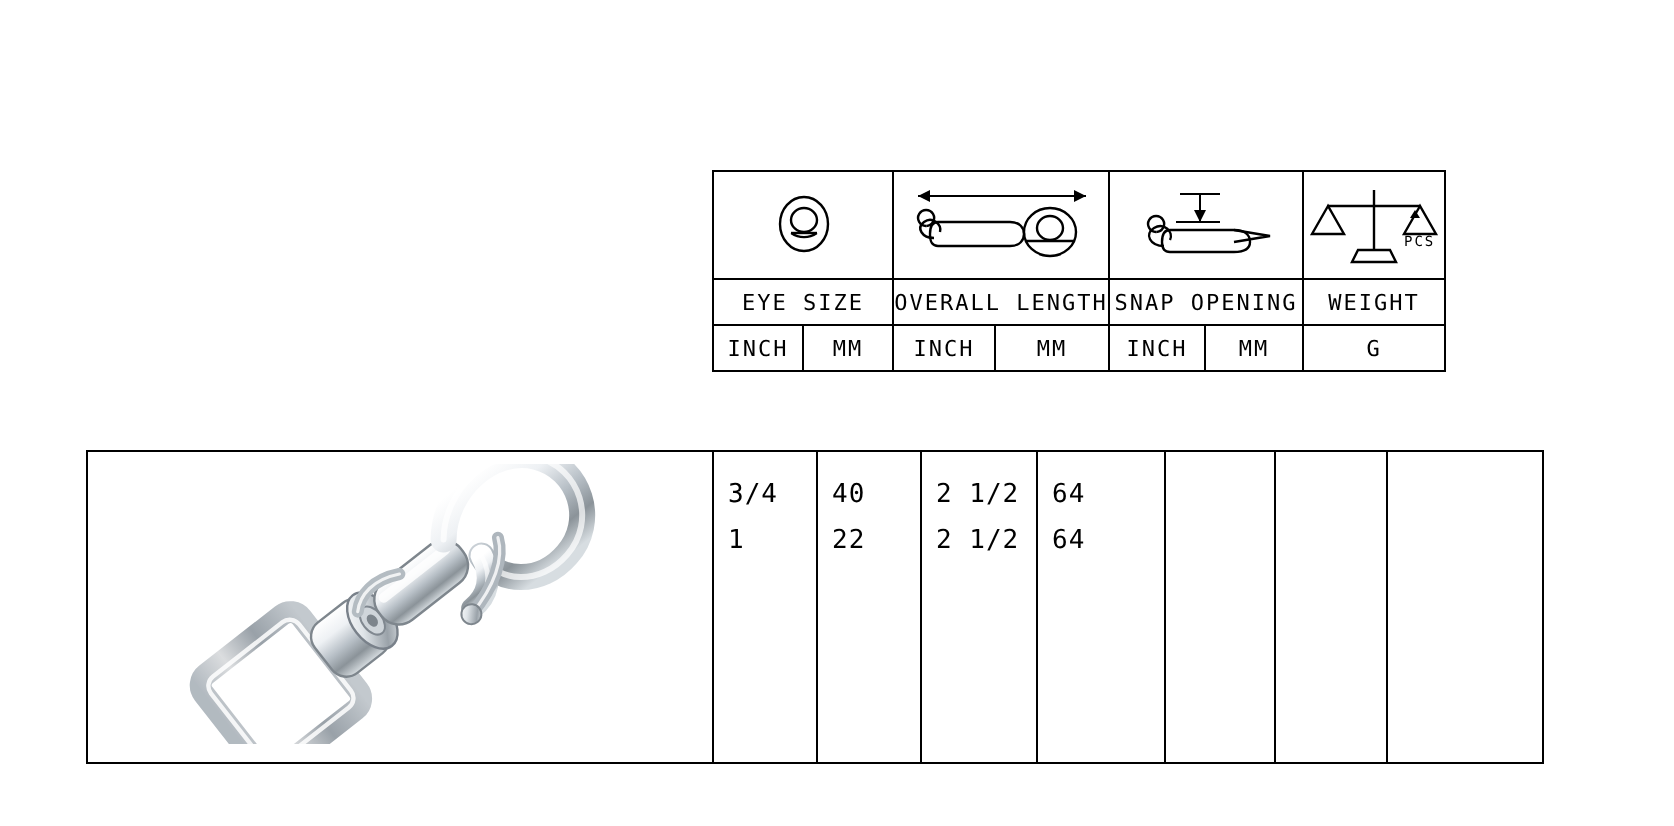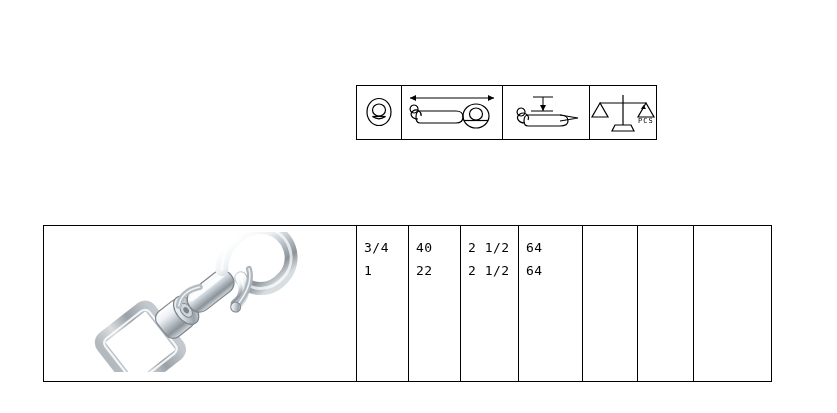--- a/index.html
+++ b/index.html
@@ -142,20 +142,35 @@
           <path d="M33 6 v30" stroke="#000" stroke-width="1.2" fill="none"></path>
           <path d="M10 14 h46" stroke="#000" stroke-width="1.2" fill="none"></path>
           <path d="M10 14 l-8 14 h16 z" fill="none" stroke="#000" stroke-width="1.2"></path>
           <path d="M56 14 l-8 14 h16 z" fill="none" stroke="#000" stroke-width="1.2"></path>
           <path d="M25 36 h16 l3 6 h-22 z" fill="none" stroke="#000" stroke-width="1.2"></path>
           <path d="M51 20 l2.5 -4 l2.5 4 z" fill="#000"></path>
           <text x="48" y="34" font-family="DejaVu Sans Mono, monospace" font-size="7" fill="#000">PCS</text>
         </svg>
       </div>
     </td>
+  </tr>
+  <tr>
+    <td class="name-cell" colspan="2">EYE SIZE</td>
+    <td class="name-cell" colspan="2">OVERALL LENGTH</td>
+    <td class="name-cell" colspan="2">SNAP OPENING</td>
+    <td class="name-cell">WEIGHT</td>
+  </tr>
+  <tr>
+    <td class="unit-cell w-inch">INCH</td>
+    <td class="unit-cell w-mm">MM</td>
+    <td class="unit-cell w-ol-inch">INCH</td>
+    <td class="unit-cell w-ol-mm">MM</td>
+    <td class="unit-cell w-so-inch">INCH</td>
+    <td class="unit-cell w-so-mm">MM</td>
+    <td class="unit-cell w-g">G</td>
   </tr>
 </tbody>
   </table>
 
 <table id="data-table">
   <tbody>
       <tr>
 
     <td class="photo-cell">
       <div class="product-photo">

